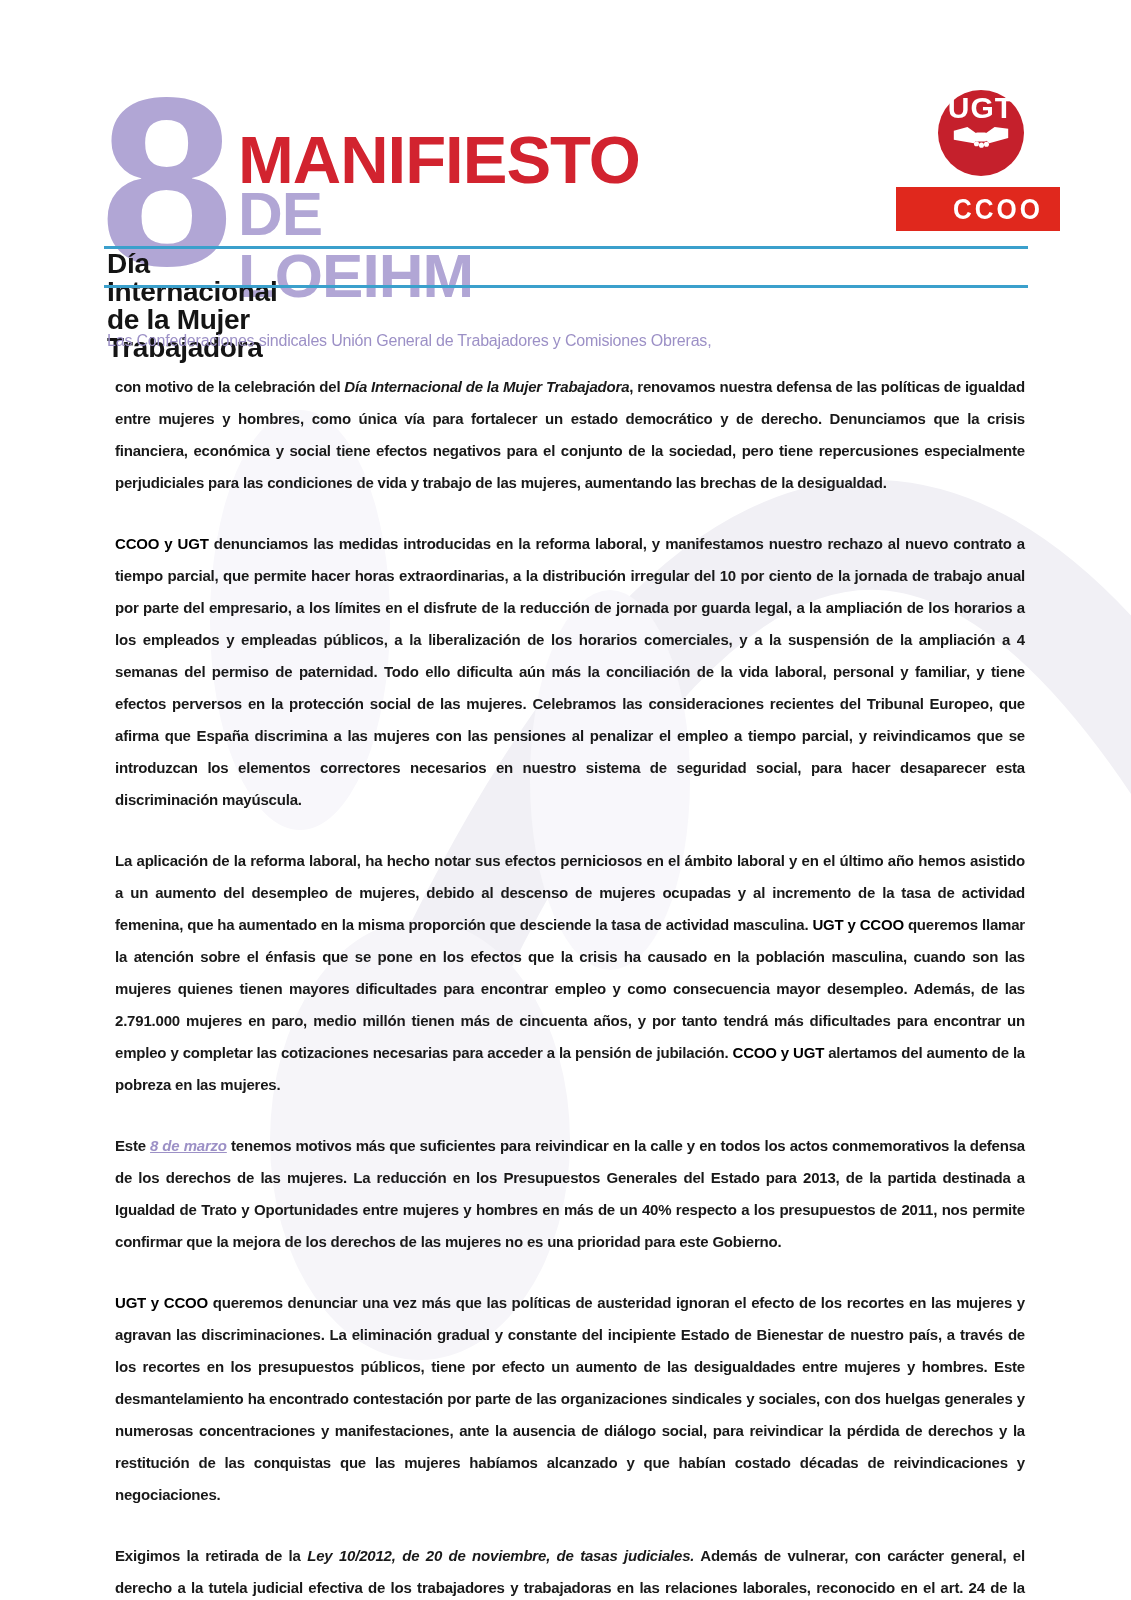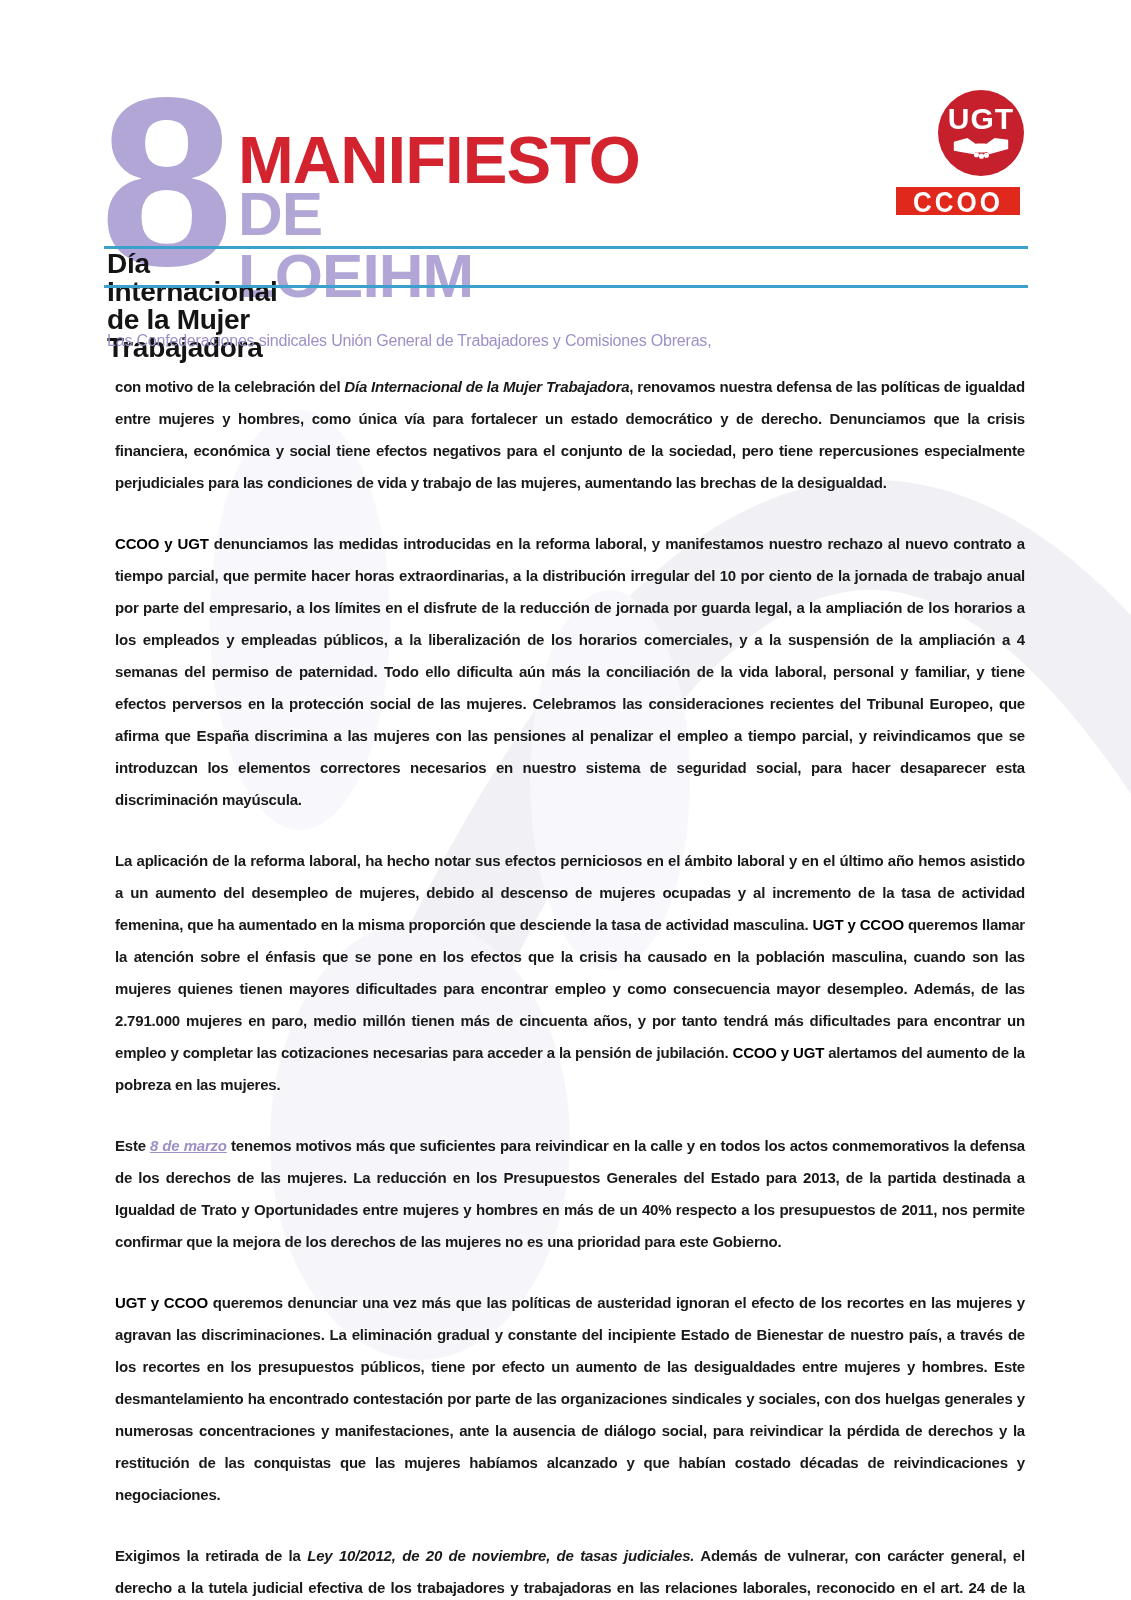--- a/index.html
+++ b/index.html
@@ -37,28 +37,28 @@
     position:absolute;left:107px;top:250px;
     font-size:28px;line-height:28px;font-weight:bold;
     color:#141414;letter-spacing:-0.3px;
   }
   .ugt-logo{
     position:absolute;left:938px;top:90px;
     width:86px;height:86px;border-radius:50%;
     background:#c5202c;text-align:center;
   }
   .ugt-text{
-    margin-top:14px;
+    margin-top:3px;
     font-size:30px;line-height:30px;font-weight:bold;
     color:#ffffff;letter-spacing:1px;
   }
   .ccoo-logo{
     position:absolute;left:896px;top:187px;
-    width:124px;height:28px;background:#e0281d;
-    display:flex;align-items:flex-end;justify-content:center;
+    width:124px;height:44px;background:#e0281d;
+    display:flex;align-items:center;justify-content:center;padding-left:40px;
   }
   .ccoo-text{
     color:#ffffff;font-weight:bold;font-size:26px;line-height:26px;
     letter-spacing:3px;transform:scaleY(1.12);
     font-family:"Liberation Sans", sans-serif;
   }
 
   
   main{left:107px;top:327px;width:918px;}
   .intro-heading{

